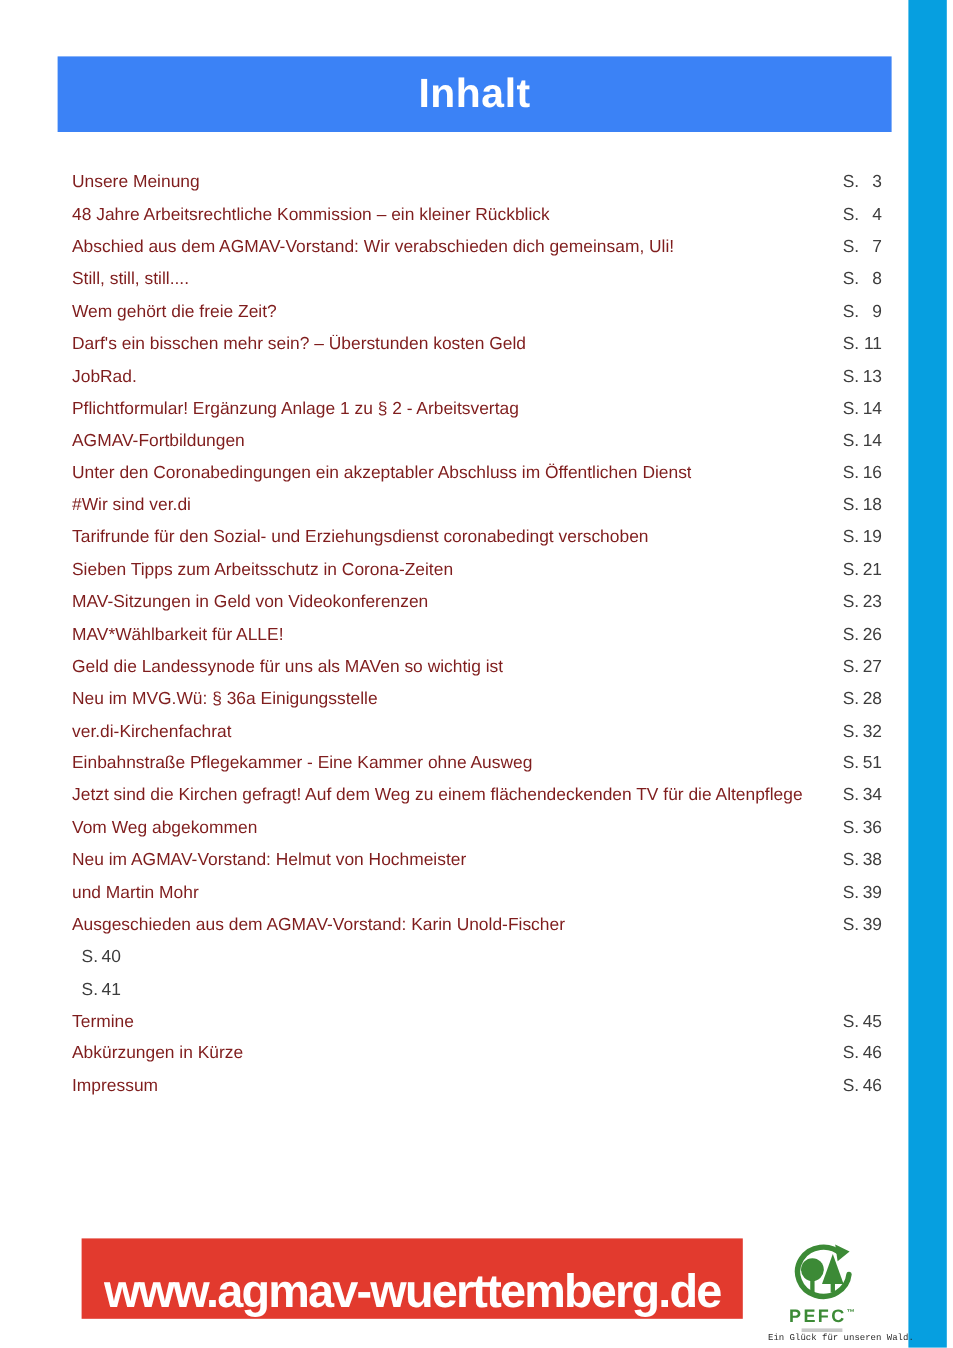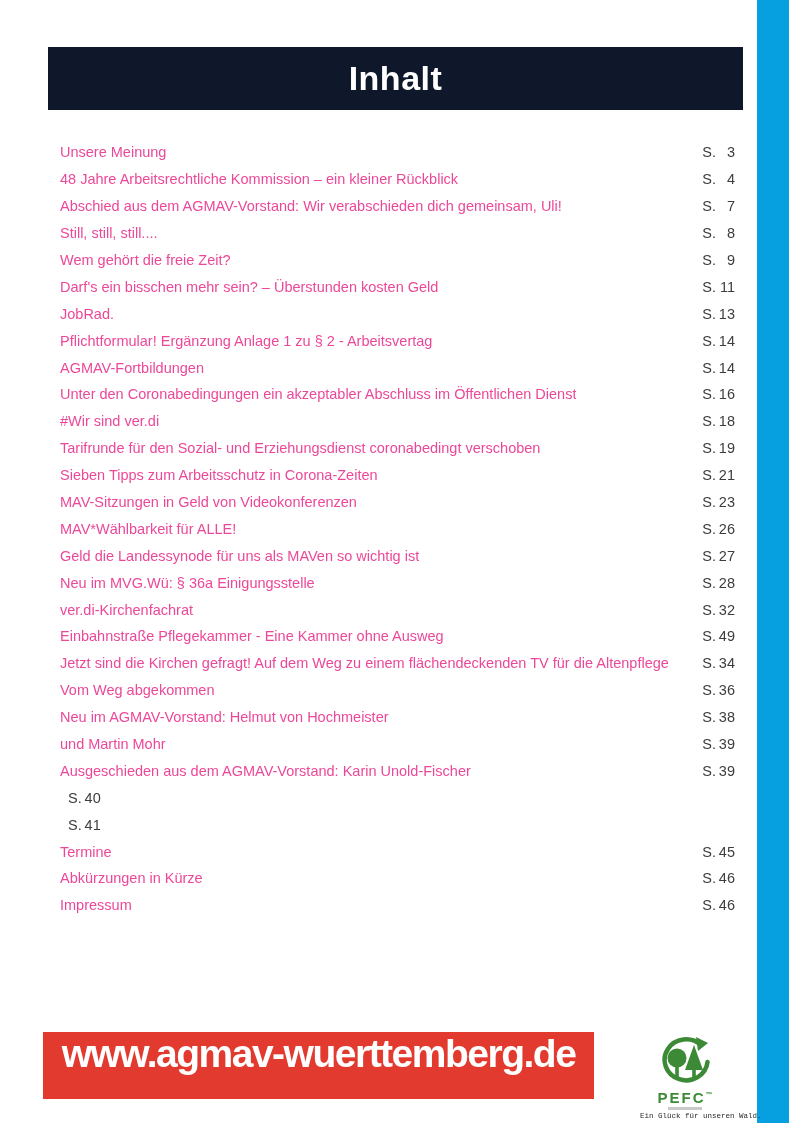--- a/index.html
+++ b/index.html
@@ -21,21 +21,21 @@
     background: #069fe0;
   }
 
   
   .header-bar {
     position: absolute;
     left: 48px;
     top: 47px;
     width: 695px;
     height: 63px;
-    background: #0f172a;
+    background: #3b82f6;
     display: flex;
     align-items: center;
     justify-content: center;
   }
   .header-bar .title {
     color: #ffffff;
     font-size: 34px;
     font-weight: bold;
     letter-spacing: 0.5px;
   }
@@ -48,21 +48,21 @@
     width: 675px;
   }
   .toc-row {
     height: 26.9px;
     display: flex;
     align-items: center;
     justify-content: space-between;
     cursor: pointer;
   }
   .toc-label {
-    color: #ec4899;
+    color: #7f1d1d;
     font-size: 14.5px;
     white-space: nowrap;
     overflow: hidden;
   }
   .toc-page {
     color: #3d3d3d;
     font-size: 14.5px;
     display: flex;
     align-items: baseline;
     flex: 0 0 auto;
@@ -70,27 +70,27 @@
   }
   .toc-page .num {
     display: inline-block;
     width: 19px;
     text-align: right;
   }
 
   
   .url-bar {
     position: absolute;
-    left: 43px;
+    left: 68px;
     top: 1032px;
     width: 551px;
     height: 67px;
     background: #e23a2e;
     display: flex;
-    align-items: flex-start;
+    align-items: flex-end;
     justify-content: center;
     cursor: pointer;
   }
   .url-bar .url {
     color: #ffffff;
     font-size: 39px;
     font-weight: bold;
     letter-spacing: -1.5px;
     white-space: nowrap;
   }
@@ -277,21 +277,21 @@
     <span class="toc-page">
         <span>S.</span>
         <span class="num">32</span>
       </span>
   </div>
 
   <div class="toc-row">
     <span class="toc-label">Einbahnstraße Pflegekammer - Eine Kammer ohne Ausweg</span>
     <span class="toc-page">
         <span>S.</span>
-        <span class="num">49</span>
+        <span class="num">51</span>
       </span>
   </div>
 
   <div class="toc-row">
     <span class="toc-label">Jetzt sind die Kirchen gefragt! Auf dem Weg zu einem flächendeckenden TV für die Altenpflege</span>
     <span class="toc-page">
         <span>S.</span>
         <span class="num">34</span>
       </span>
   </div>

